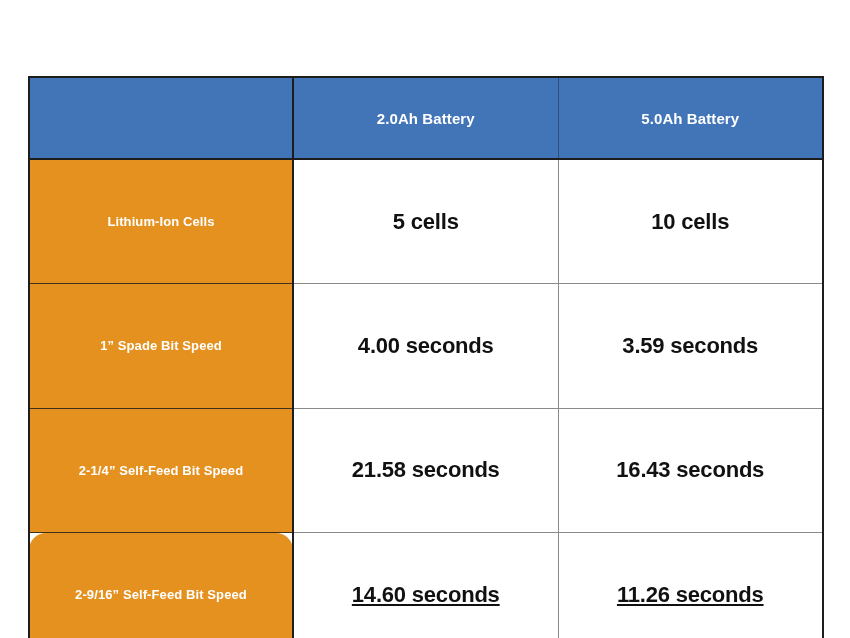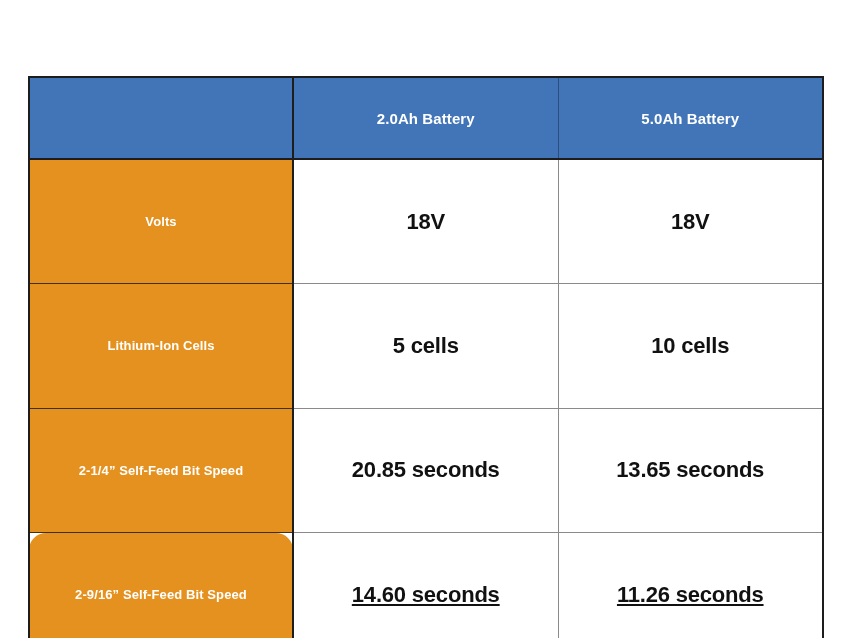--- a/index.html
+++ b/index.html
@@ -119,38 +119,38 @@
     <thead>
       <tr class="header-row">
         <th class="corner-cell"></th>
         <th class="header-cell divided">2.0Ah Battery</th>
         <th class="header-cell">5.0Ah Battery</th>
       </tr>
     </thead>
 
     <tbody>
 
-      <tr class="data-row">
-        <td class="row-label-cell">Volts</td>
-        <td class="value-cell divided">18V</td>
-        <td class="value-cell">18V</td>
-      </tr>
 
       <tr class="data-row">
         <td class="row-label-cell">Lithium-Ion Cells</td>
         <td class="value-cell divided">5 cells</td>
         <td class="value-cell">10 cells</td>
       </tr>
 
 
+      <tr class="data-row">
+        <td class="row-label-cell">1” Spade Bit Speed</td>
+        <td class="value-cell divided">4.00 seconds</td>
+        <td class="value-cell">3.59 seconds</td>
+      </tr>
 
       <tr class="data-row">
         <td class="row-label-cell">2-1/4” Self-Feed Bit Speed</td>
-        <td class="value-cell divided">20.85 seconds</td>
-        <td class="value-cell">13.65 seconds</td>
+        <td class="value-cell divided">21.58 seconds</td>
+        <td class="value-cell">16.43 seconds</td>
       </tr>
 
       <tr class="data-row">
         <td class="row-label-cell">2-9/16” Self-Feed Bit Speed</td>
         <td class="value-cell divided">14.60 seconds</td>
         <td class="value-cell">11.26 seconds</td>
       </tr>
 
     </tbody>
   </table>

